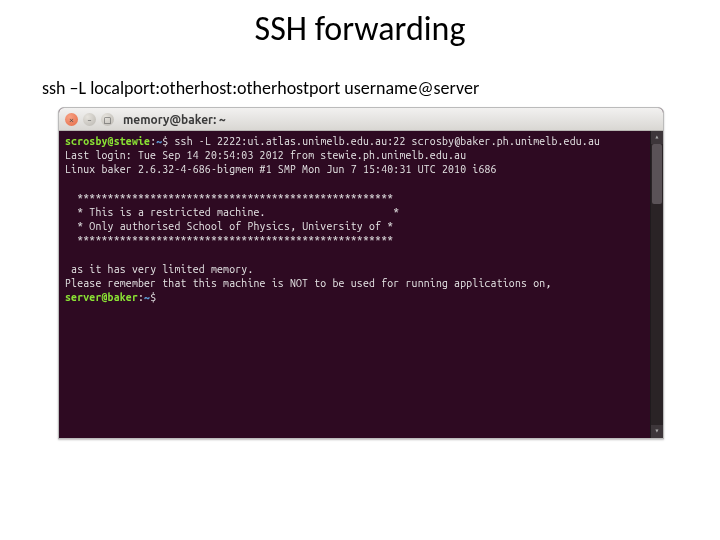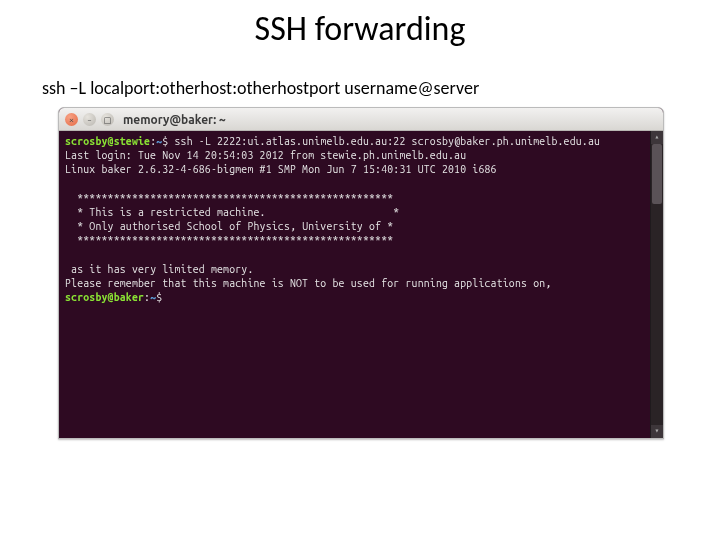--- a/index.html
+++ b/index.html
@@ -136,31 +136,31 @@
           <span>–</span>
         </div>
       <div class="win-btn win-max">
           <span>▢</span>
         </div>
       <div class="win-title">memory@baker: ~</div>
     </div>
 
     <div class="term-body">
       <div class="term-line"><span class="prompt-user">scrosby@stewie</span><span>:</span><span class="prompt-path">~</span><span>$ </span><span>ssh -L 2222:ui.atlas.unimelb.edu.au:22 scrosby@baker.ph.unimelb.edu.au</span></div>
-      <div class="term-line">Last login: Tue Nov 14 20:54:03 2012 from stewie.ph.unimelb.edu.au</div>
+      <div class="term-line">Last login: Tue Sep 14 20:54:03 2012 from stewie.ph.unimelb.edu.au</div>
       <div class="term-line">Linux baker 2.6.32-4-686-bigmem #1 SMP Mon Jun 7 15:40:31 UTC 2010 i686</div>
       <div class="blank"></div>
       <div class="term-line">  ****************************************************</div>
       <div class="term-line">  * This is a restricted machine.                     *</div>
       <div class="term-line">  * Only authorised School of Physics, University of *</div>
       <div class="term-line">  ****************************************************</div>
       <div class="blank"></div>
       <div class="term-line"> as it has very limited memory.</div>
       <div class="term-line">Please remember that this machine is NOT to be used for running applications on,</div>
-      <div class="term-line"><span class="prompt-user">scrosby@baker</span><span>:</span><span class="prompt-path">~</span><span>$</span></div>
+      <div class="term-line"><span class="prompt-user">server@baker</span><span>:</span><span class="prompt-path">~</span><span>$</span></div>
 
       <div class="scrollbar">
         <div class="scroll-up">
             <span>▴</span>
           </div>
         <div class="scroll-thumb"></div>
         <div class="scroll-down">
             <span>▾</span>
           </div>
       </div>

